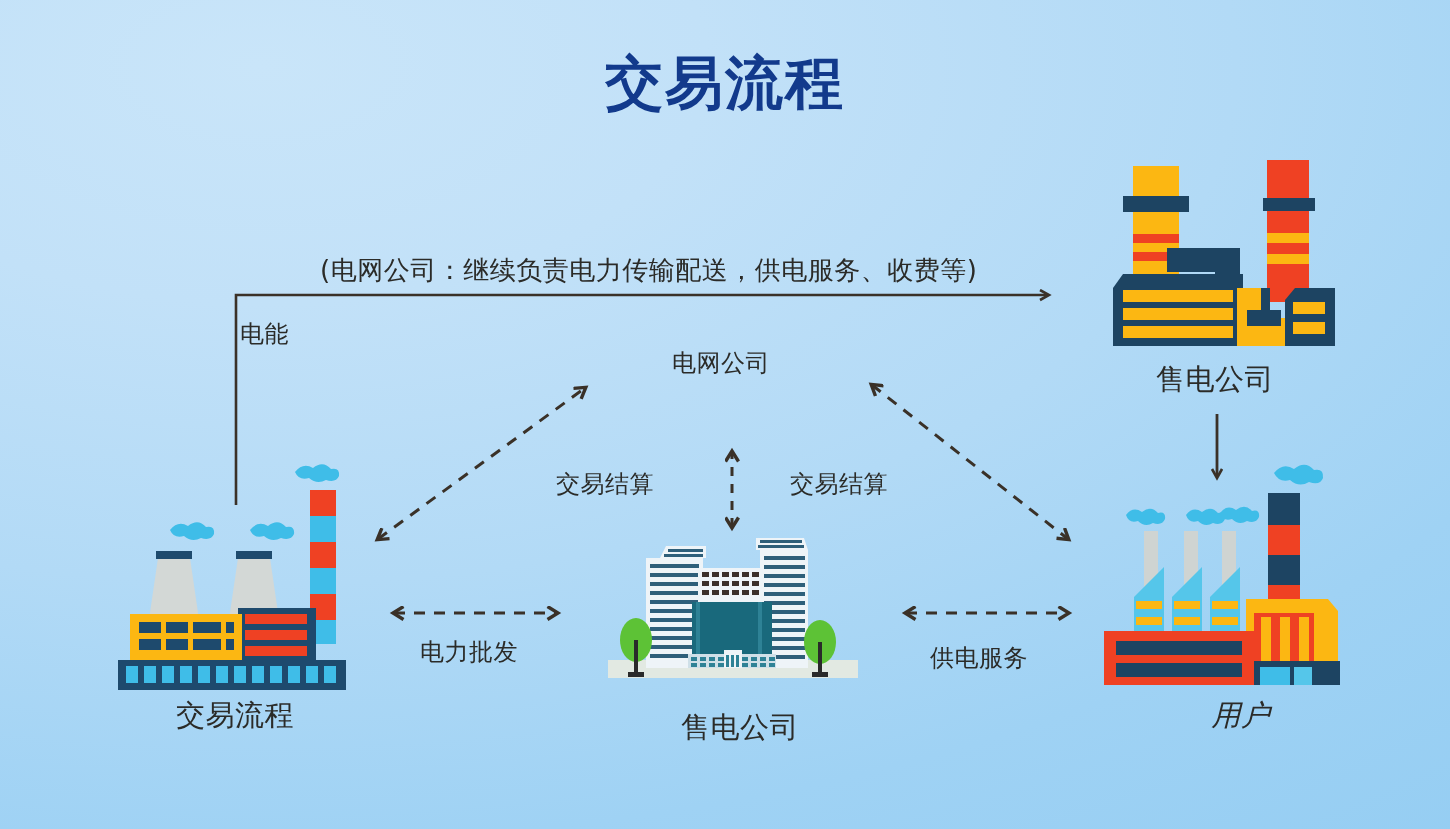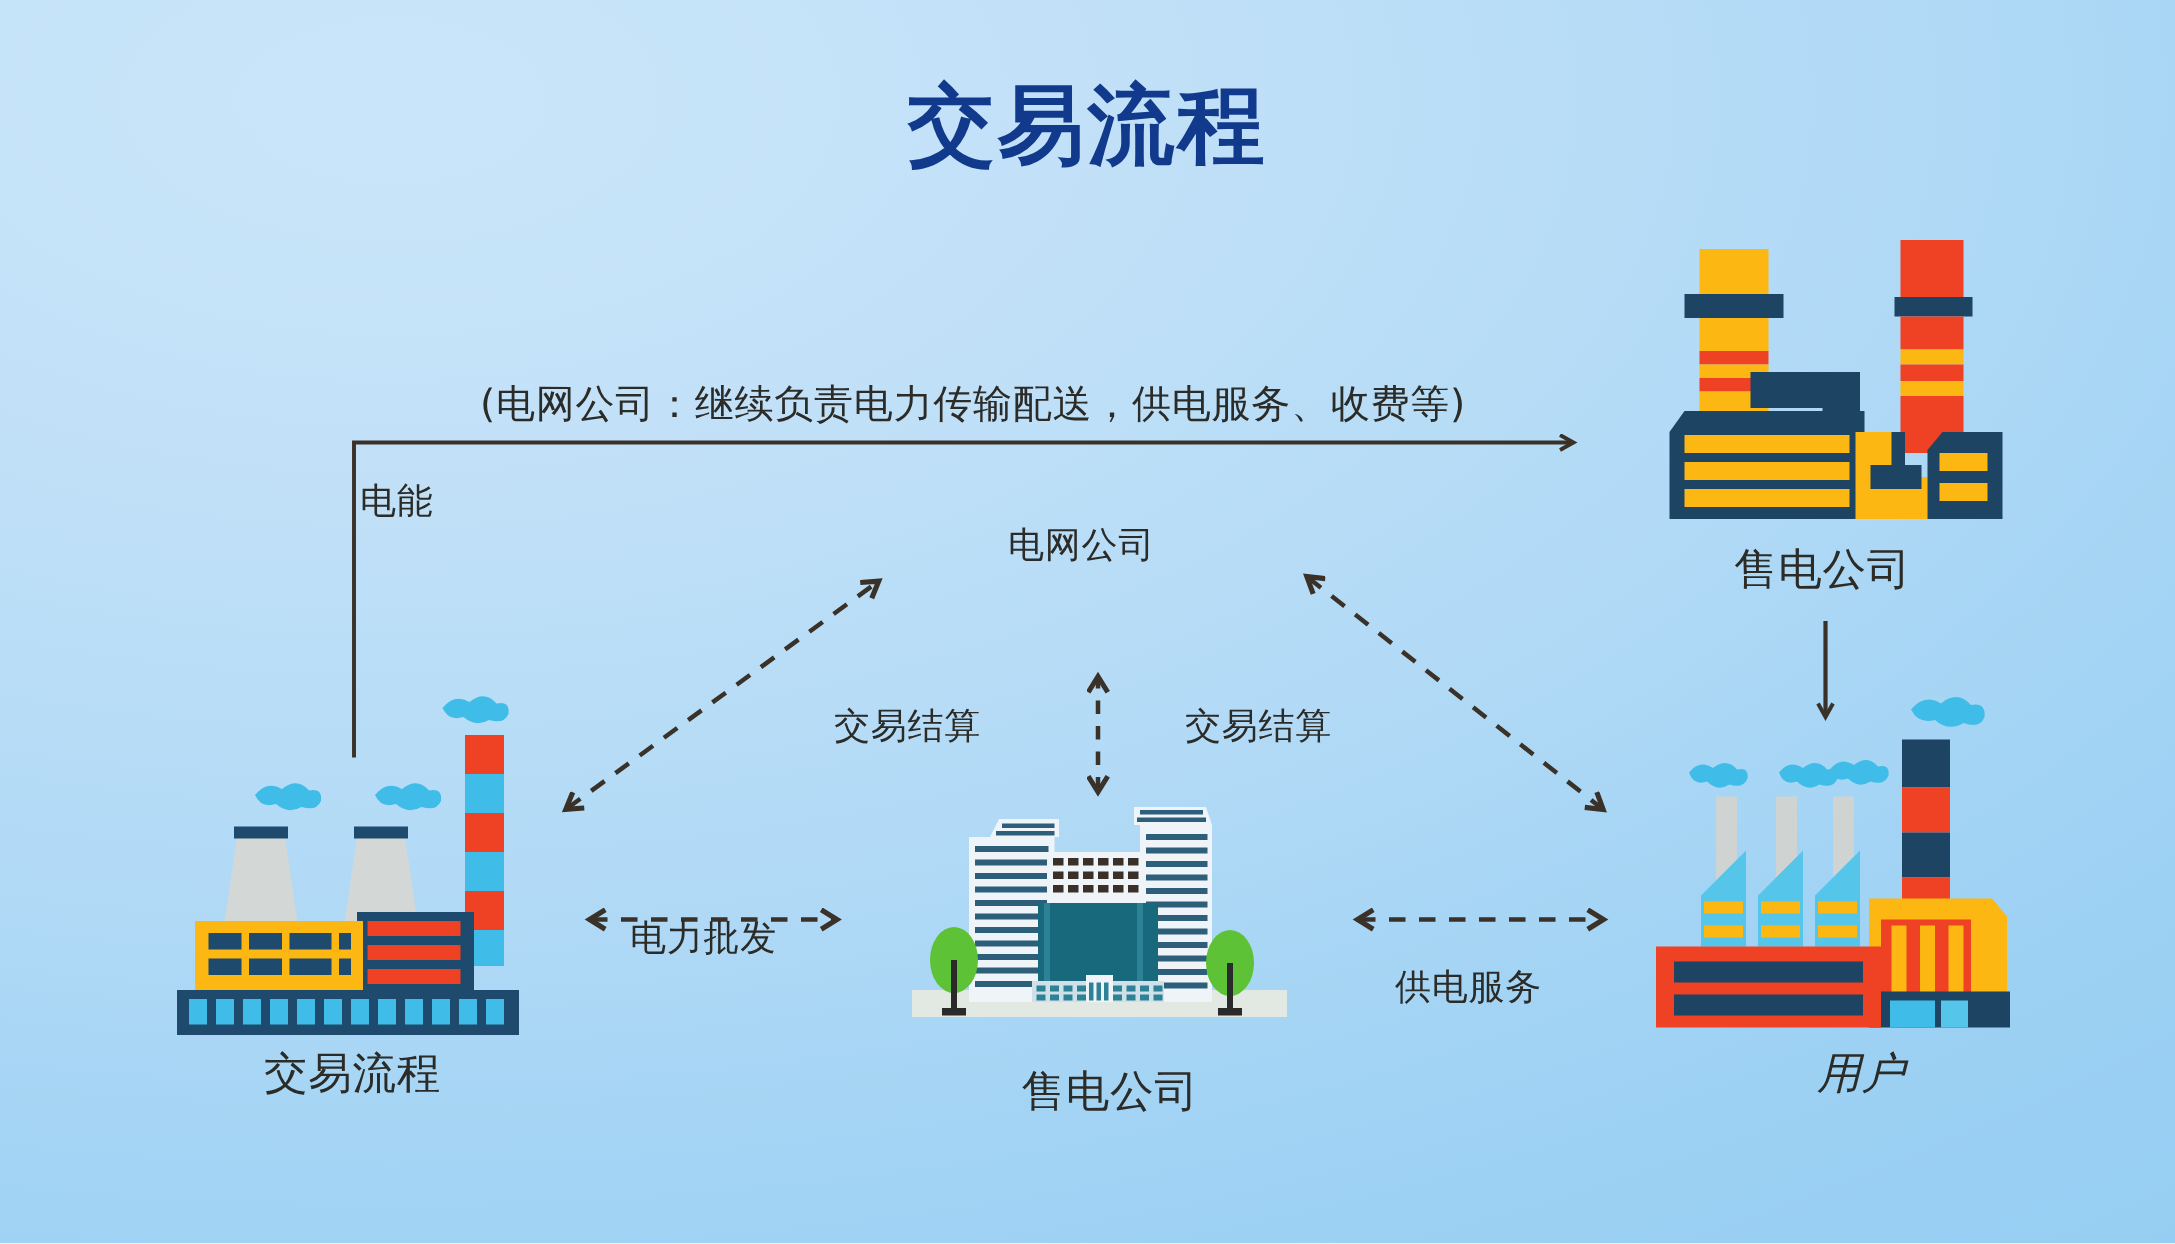--- a/index.html
+++ b/index.html
@@ -119,21 +119,21 @@
   <div class="lbl caption" style="left:291px; top:256px;margin-left:29px;">(电网公司：继续负责电力传输配送，供电服务、收费等)</div>
 
   <div class="lbl" style="left:240px; top:321px;">电能</div>
 
   <div class="lbl" style="left:672px; top:350px;">电网公司</div>
 
   <div class="lbl" style="left:556px; top:471px;">交易结算</div>
 
   <div class="lbl" style="left:790px; top:471px;">交易结算</div>
 
-  <div class="lbl" style="left:420px; top:612px;">电力批发</div>
+  <div class="lbl" style="left:420px; top:639px;">电力批发</div>
 
   <div class="lbl" style="left:930px; top:645px;">供电服务</div>
 
   <div class="lbl node-name" style="left:170px; top:699px; width:130px;">交易流程</div>
 
   <div class="lbl node-name" style="left:675px; top:699px; width:130px;margin-top:12px;">售电公司</div>
 
   <div class="lbl node-name" style="left:1150px; top:363px; width:130px;">售电公司</div>
 
   <div class="lbl node-name" style="left:1176px; top:699px; width:130px;font-style:italic;">用户</div>

